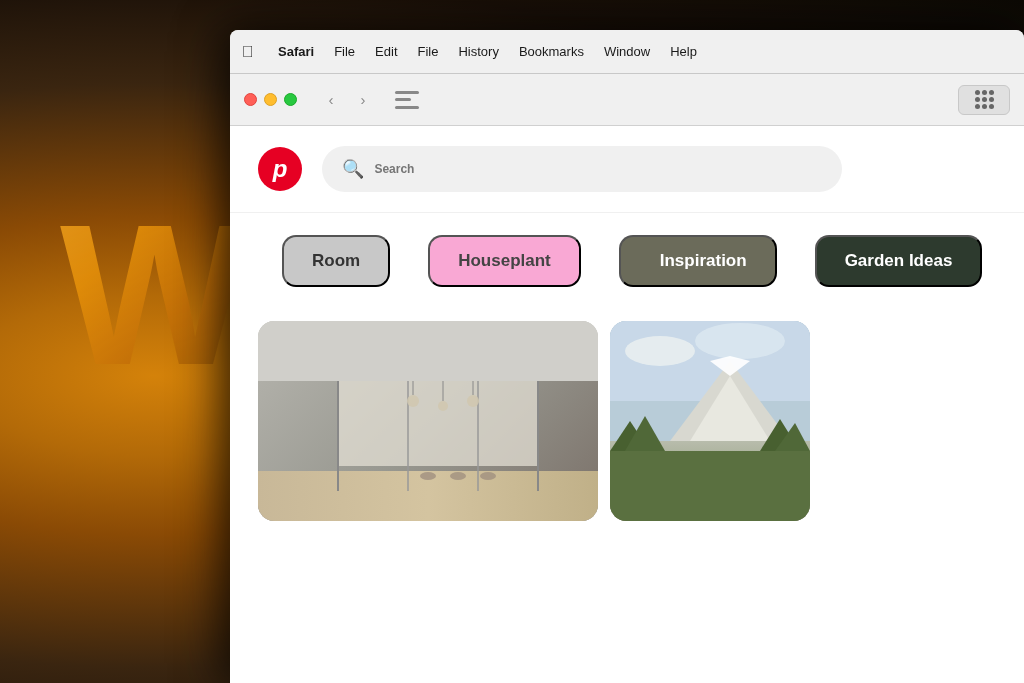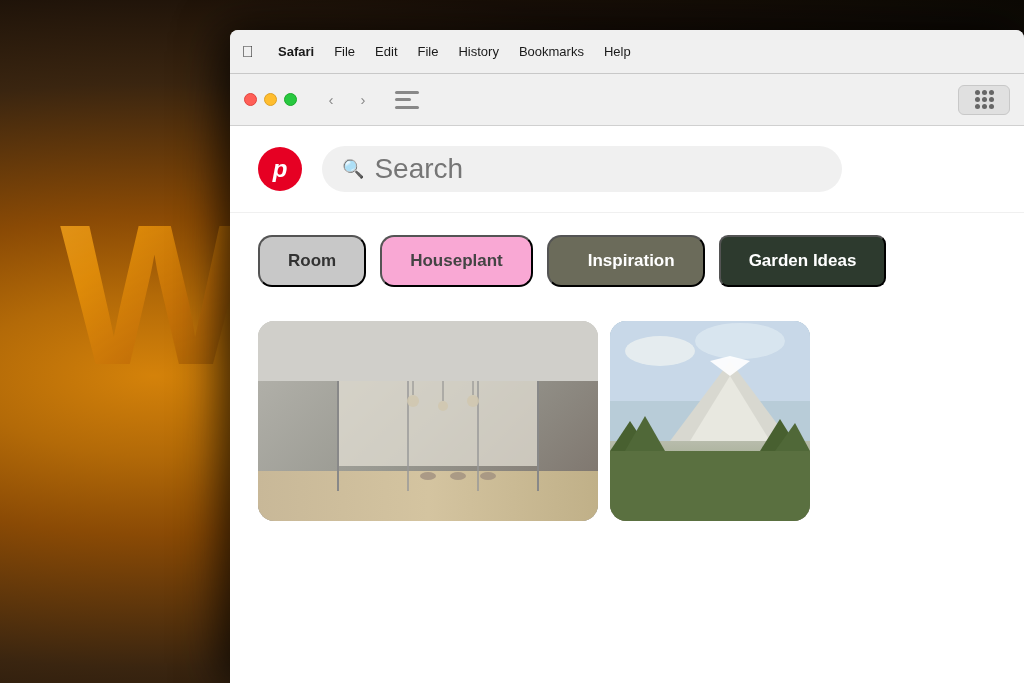--- a/index.html
+++ b/index.html
@@ -232,48 +232,49 @@
       cursor: text;
     }
 
     .search-icon-wrap {
       color: #767676;
       font-size: 18px;
       flex-shrink: 0;
     }
 
     .search-placeholder {
-      font-size: 28px;
+      font-size: 12px;
       color: #767676;
-      font-weight: 400;
+      font-weight: 700;
     }
 
     
     .category-section {
       padding: 22px 28px;
       display: flex;
       gap: 14px;
       flex-wrap: nowrap;
       background: #fff;
       overflow: hidden;
     }
 
     .category-tag {
       padding: 14px 28px;
       border-radius: 14px;
       font-size: 17px;
       font-weight: 600;
       cursor: pointer;
       white-space: nowrap;
+      margin-left: 24px;
     }
 
     .tag-room { background: #c8c8c8; color: #333; }
     .tag-houseplant { background: #f9a8d4; color: #444; }
     .tag-inspiration { background: #6b6b5a; color: #fff; padding-left: 39px; }
-    .tag-garden-ideas { background: #2d3a2e; color: #fff; border-radius: 9px; }
+    .tag-garden-ideas { background: #2d3a2e; color: #fff; }
 
     
     .image-grid {
       display: flex;
       gap: 12px;
       padding: 0 28px;
       padding-top: 12px;
       background: #fff;
     }
 
@@ -328,20 +329,21 @@
 <div class="mac-frame">
 
   <div class="menubar">
     <span class="menubar-apple"></span>
     <span class="menubar-item bold">Safari</span>
     <span class="menubar-item">File</span>
     <span class="menubar-item">Edit</span>
     <span class="menubar-item">File</span>
     <span class="menubar-item">History</span>
     <span class="menubar-item">Bookmarks</span>
+    <span class="menubar-item">Window</span>
     <span class="menubar-item">Help</span>
   </div>
 
   <div class="browser-chrome">
     <div class="traffic-lights">
       <div class="traffic-light red"></div>
       <div class="traffic-light yellow"></div>
       <div class="traffic-light green"></div>
     </div>
 

